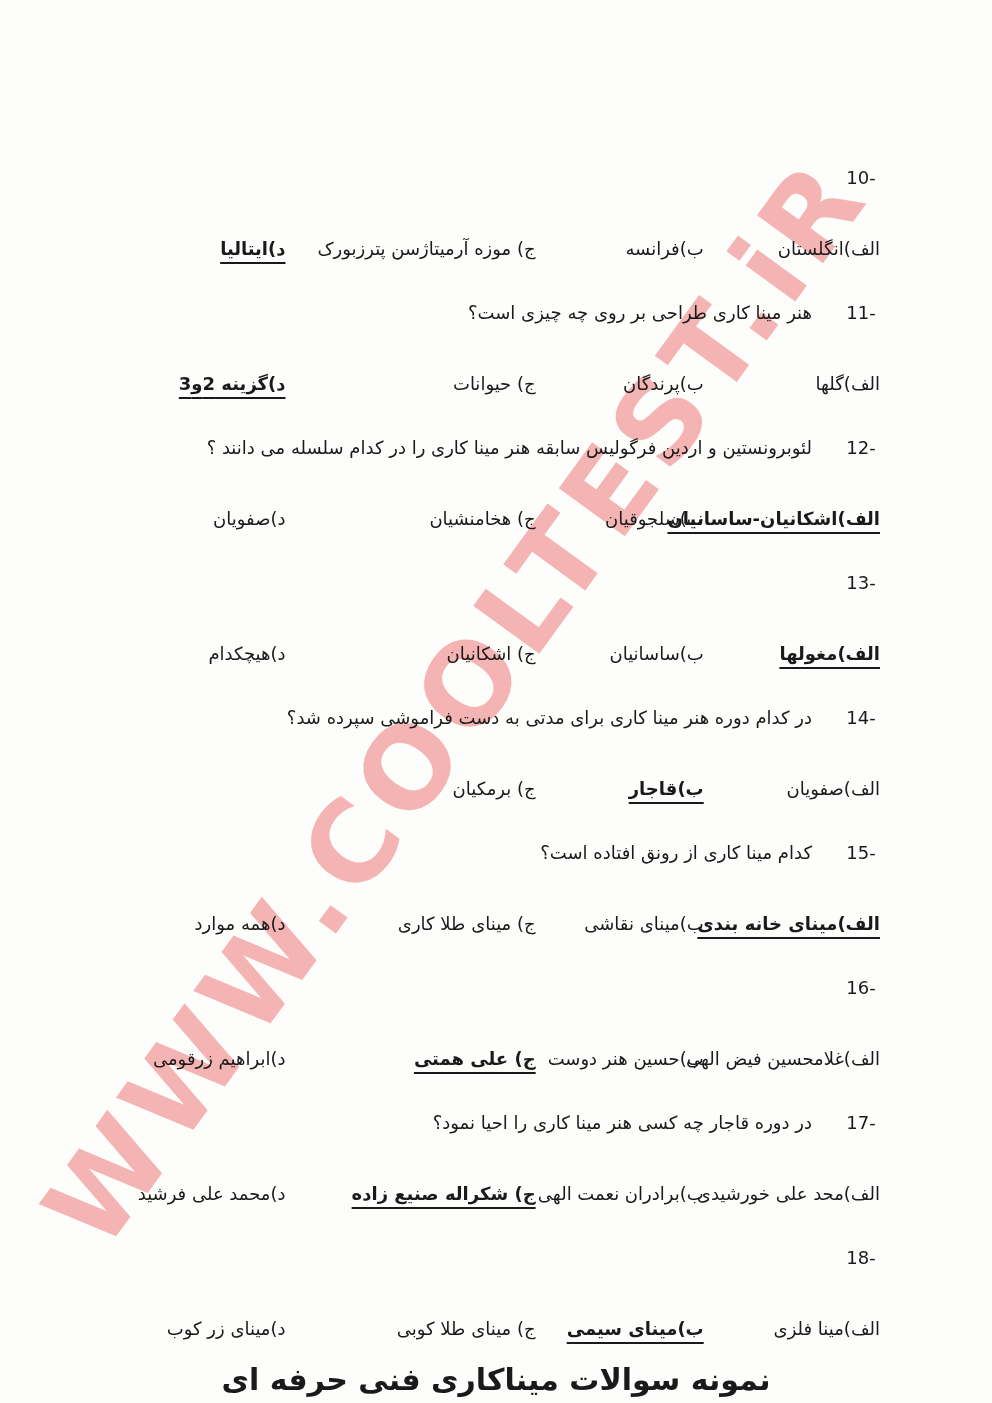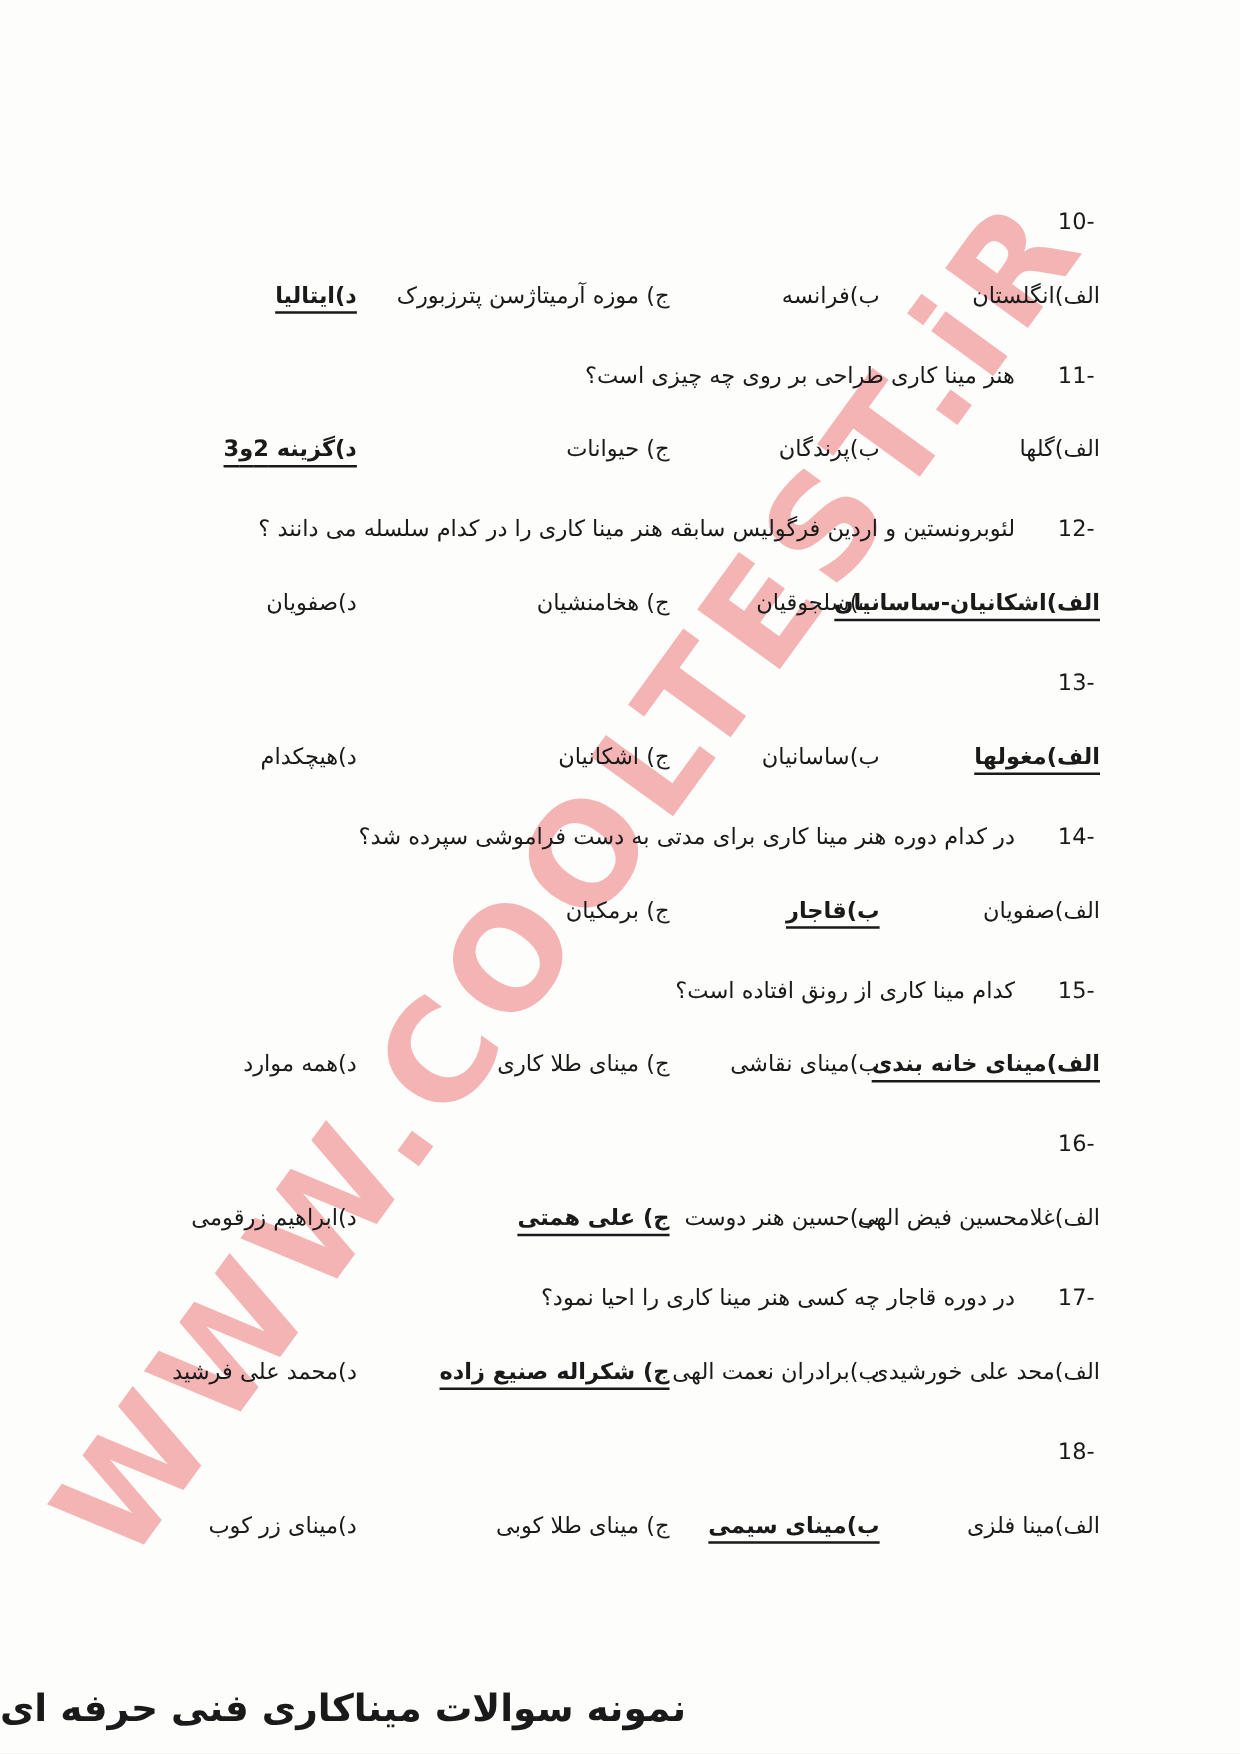--- a/index.html
+++ b/index.html
@@ -41,31 +41,31 @@
   }
   .q-num { min-width:38px; text-align:center; }
   .q-em { font-weight:bold; text-decoration:underline; text-underline-offset:6px; text-decoration-thickness:2px; }
   .opts {
     display:grid;
     grid-template-columns:21.5% 20.5% 30.5% 27.5%;
     font-size:18px;
     line-height:26px;
     margin-bottom:38px;
   }
-  .opt { white-space:nowrap; text-align:right; }
+  .opt { white-space:nowrap; text-align:right;margin-top:12px; }
   .opt.correct {
     font-weight:bold;
     text-decoration:underline;
     text-underline-offset:7px;
     text-decoration-thickness:2px;
   }
   .footer {
     position:absolute;
-    left:0; right:0; bottom:18px;
-    text-align:left;
+    left:0; right:0; bottom:6px;
+    text-align:center;
     font-size:30px;
     font-weight:bold;
     z-index:1;
   }
 </style>
 </head>
 <body>
 
 <div class="page">
   <div class="watermark">WWW.COOLTEST.iR</div>

